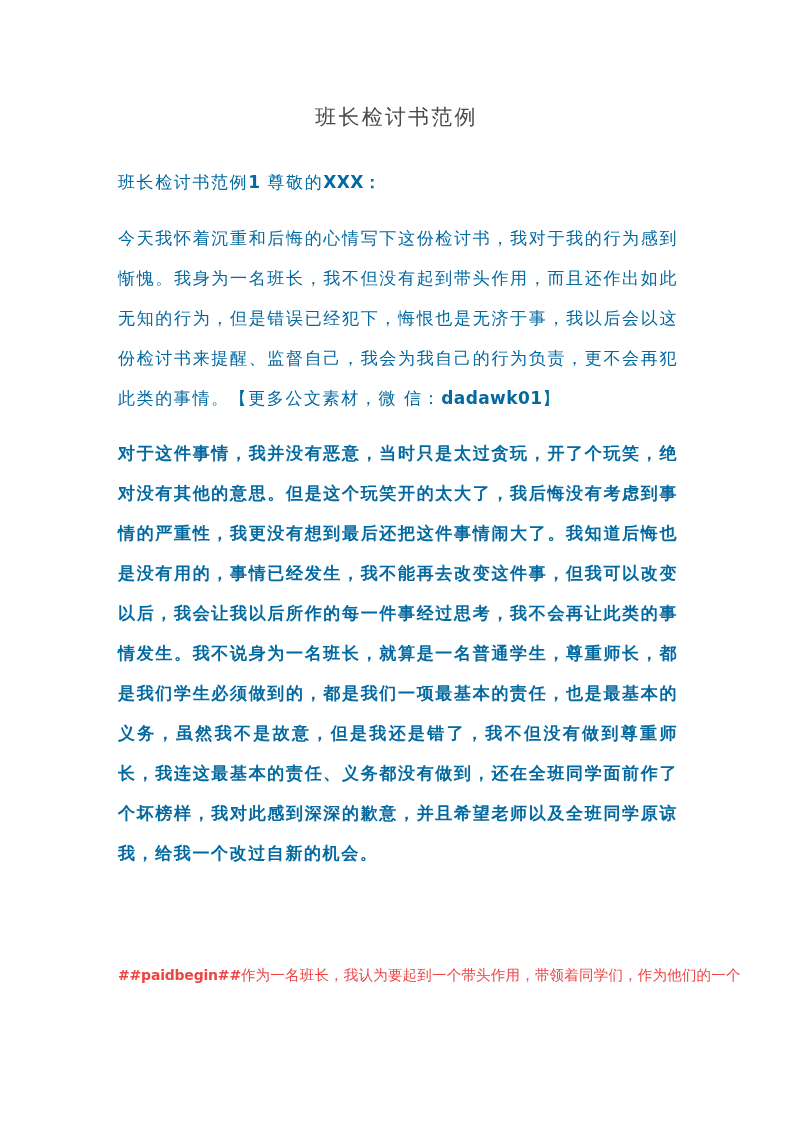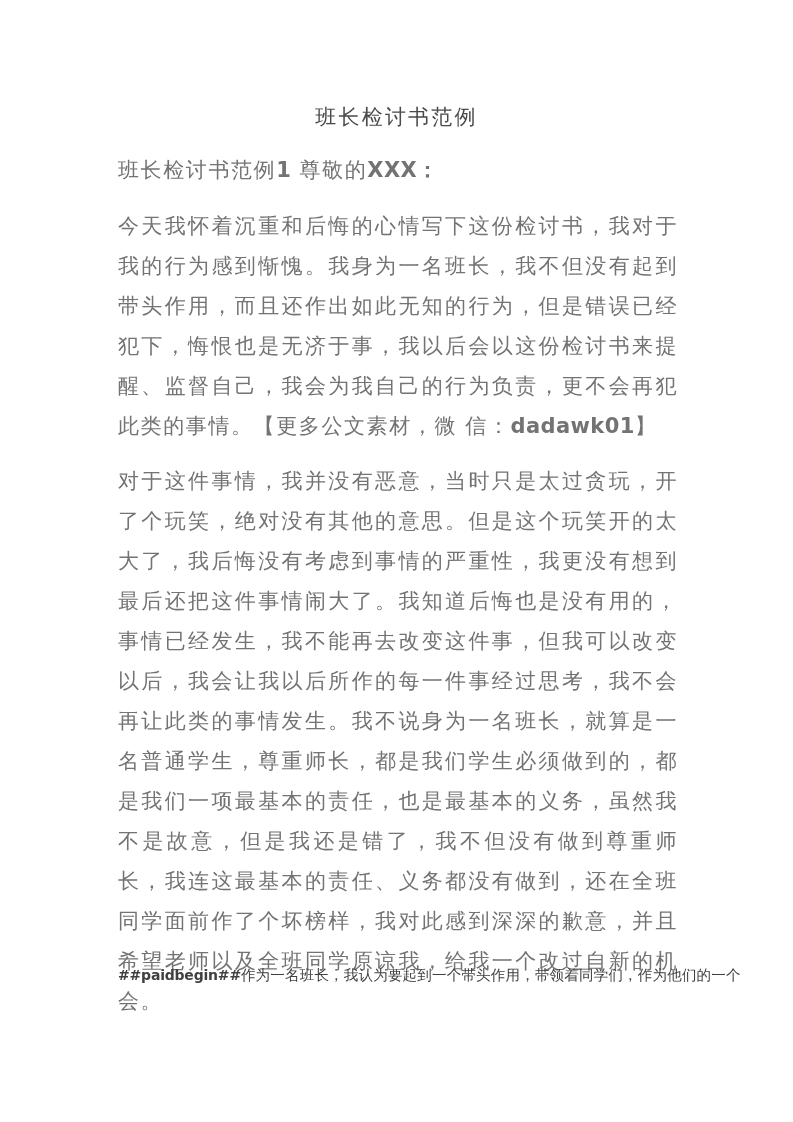--- a/index.html
+++ b/index.html
@@ -44,57 +44,58 @@
   
   .body-block {
     position: absolute;
     left: 118px;
     top: 150px;
     width: 560px;
   }
 
   .para {
     font-family: "DejaVu Sans", sans-serif;
-    font-size: 21px;
+    font-size: 17px;
     line-height: 40px;
-    color: #737373;
+    color: #0369a1;
     letter-spacing: 1.6px;
     text-align: justify;
     text-justify: inter-character;
-    margin: 0 0 15px 0;
+    margin: 12px 0 15px 0;
     font-weight: 400;
   }
 
   .para.heading-para {
     margin-bottom: 16px;
     white-space: pre;
   }
 
   .para strong,
   .latin {
     font-family: "DejaVu Sans", sans-serif;
     font-weight: 700;
     letter-spacing: 0.4px;
   }
 
   .para:last-of-type {
     margin-bottom: 0;
+    font-weight: bold;
   }
 
   
   .paid-line {
     position: absolute;
     left: 118px;
     top: 963px;
     width: 566px;
     font-family: "DejaVu Serif", serif;
     font-size: 14.5px;
     line-height: 24px;
     letter-spacing: 0.2px;
-    color: #404040;
+    color: #ef4444;
     white-space: nowrap;
   }
   .paid-line .marker {
     font-family: "DejaVu Sans", sans-serif;
     font-weight: 700;
     font-size: 14px;
     letter-spacing: -0.2px;
   }
 </style>
 </head>

